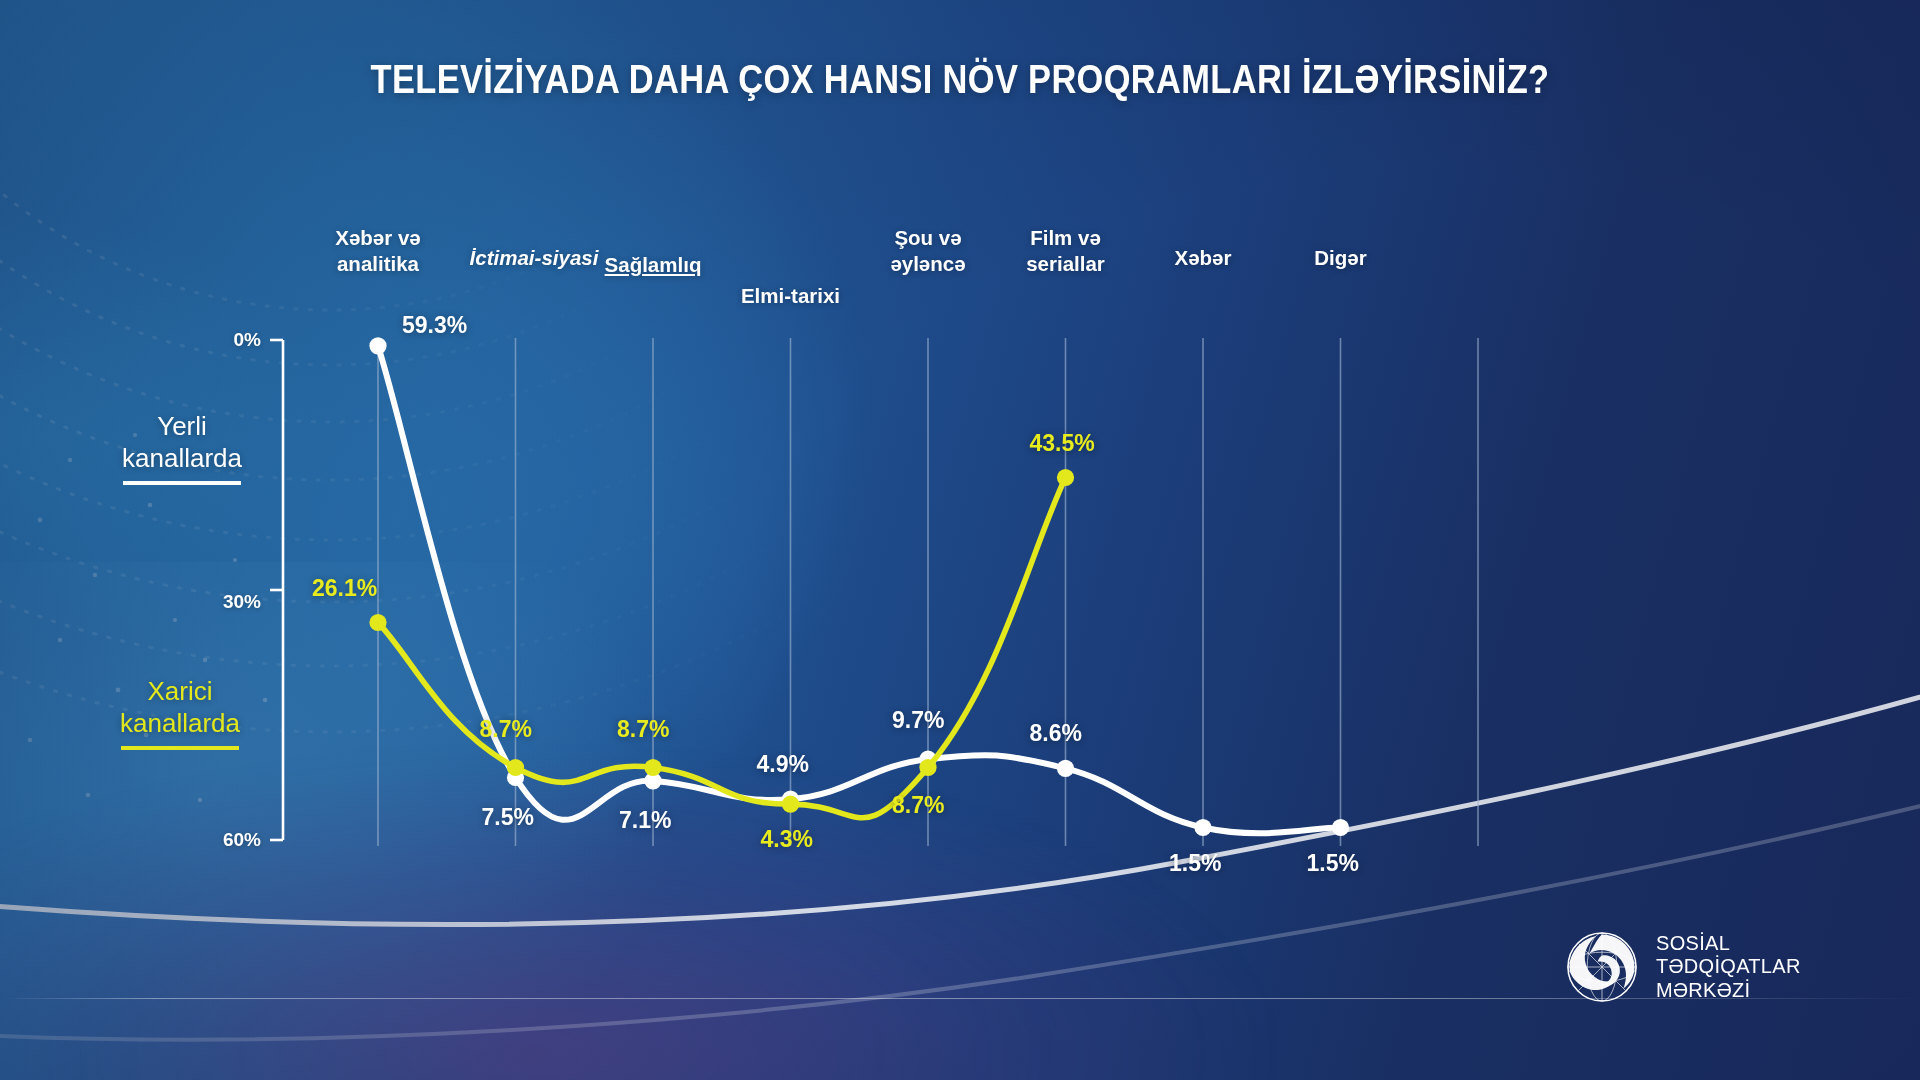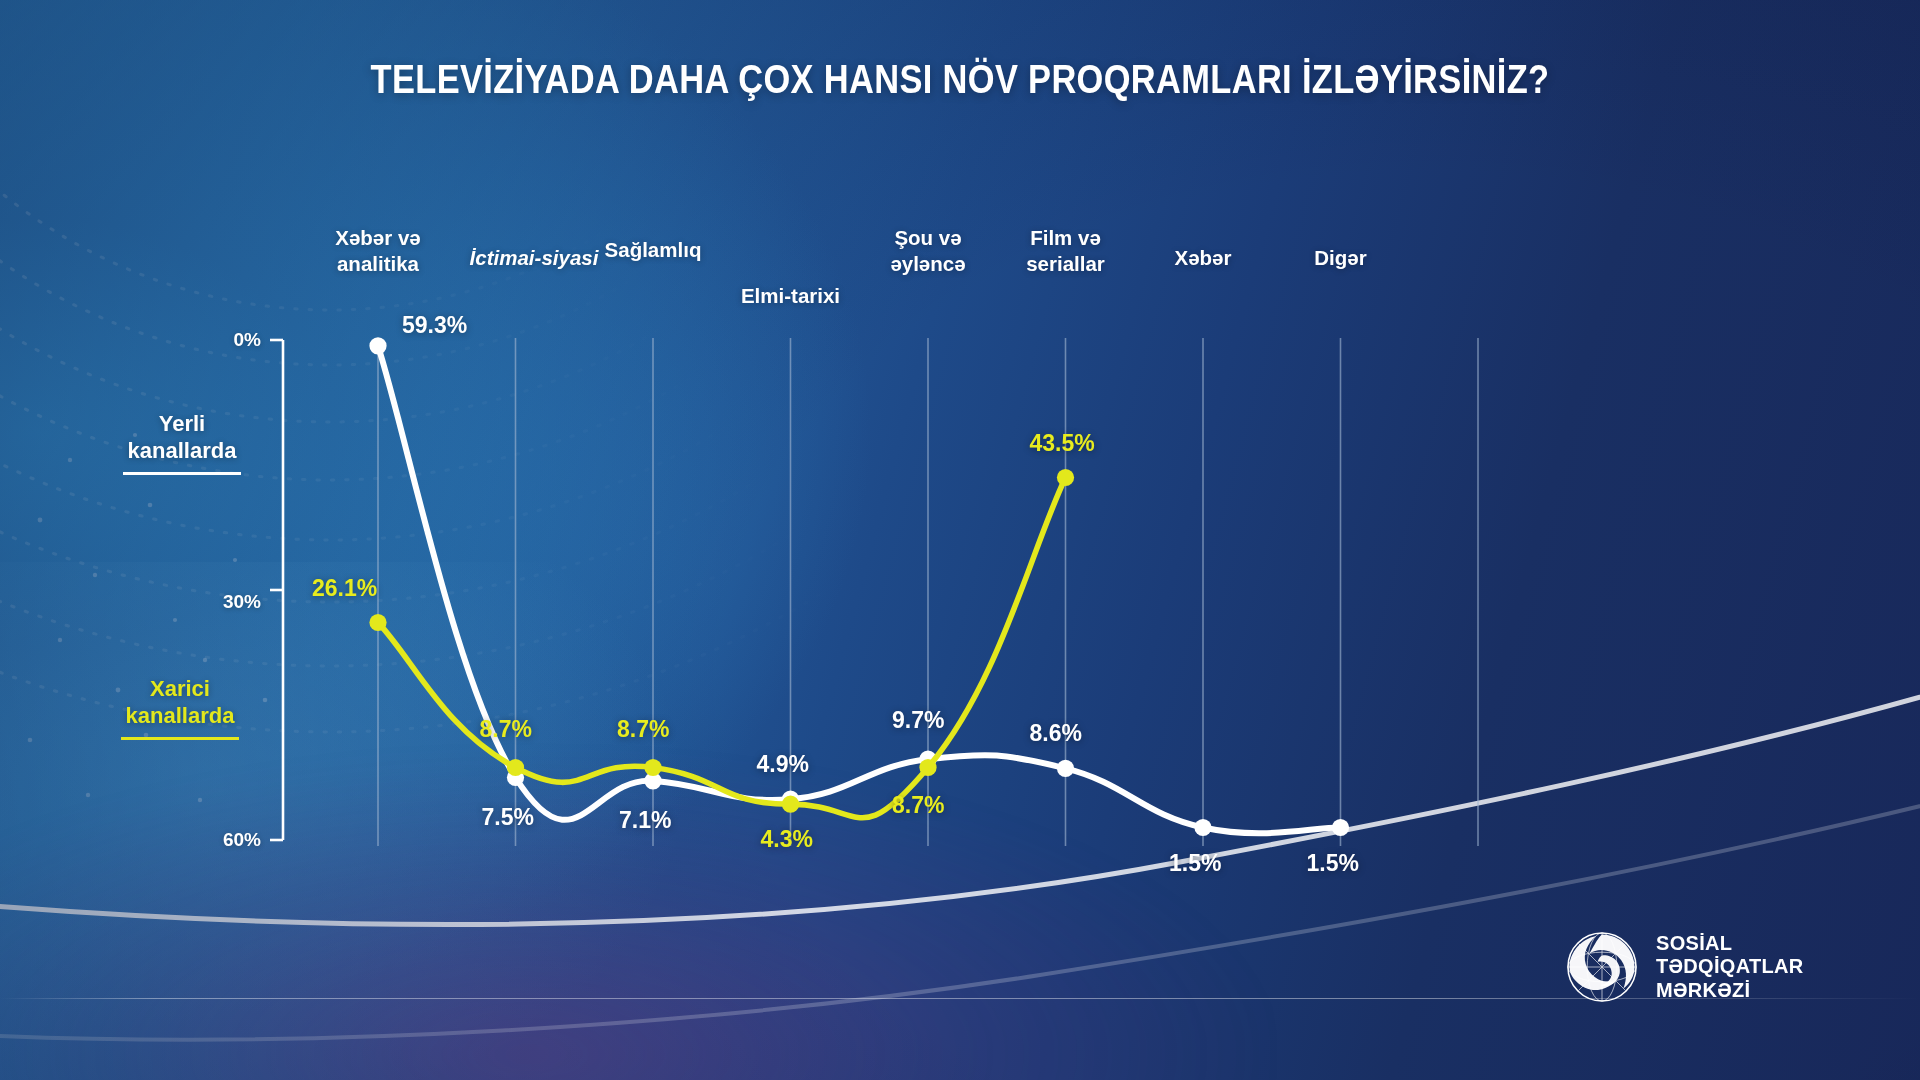--- a/index.html
+++ b/index.html
@@ -47,40 +47,40 @@
     line-height:1.26; text-align:center; width:200px;
     transform:translateX(-100px);
     text-shadow:0 1px 6px rgba(0,0,0,.30);
   }
   .ytick {
     position:absolute; color:#ffffff; font-size:19px; font-weight:bold;
     text-align:right; width:90px; transform:translateY(-11px);
     text-shadow:0 1px 5px rgba(0,0,0,.3);
   }
   .legend-lbl {
-    position:absolute; font-size:22px; font-weight:bold; line-height:1.24;
+    position:absolute; font-size:26px; font-weight:normal; line-height:1.24;
     text-align:center; width:210px; transform:translateX(-105px);
     text-shadow:0 1px 6px rgba(0,0,0,.32);
   }
   .legend-lbl .bar { display:block; height:3.5px; margin:7px auto 0; width:118px; }
   .legend-local { color:#ffffff; }
   .legend-local .bar { background:#ffffff; }
   .legend-foreign { color:#e3e81c; }
   .legend-foreign .bar { background:#e3e81c; }
   .dlabel {
     position:absolute; font-size:23px; font-weight:bold; white-space:nowrap;
     text-shadow:0 1px 7px rgba(0,0,0,.38);
   }
   .dl-white { color:#ffffff; }
   .dl-yellow { color:#e8ec1e; }
   
   #logo { position:absolute; left:1565px; top:930px; display:flex; align-items:center; gap:17px; }
   #logo .mark { width:74px; height:74px; flex:0 0 auto; }
   #logo .wordmark {
-    color:#ffffff; font-size:20px; font-weight:bold; line-height:1.18;
+    color:#ffffff; font-size:20px; font-weight:normal; line-height:1.18;
     letter-spacing:.3px; white-space:pre-line;
   }
   #footer-rule {
     position:absolute; left:0; top:998px; width:1920px; height:1px;
     background:linear-gradient(90deg, rgba(255,255,255,0) 0%, rgba(255,255,255,.40) 8%, rgba(255,255,255,.42) 74%, rgba(255,255,255,0) 100%);
   }
 </style>
 </head>
 <body>
 
@@ -226,21 +226,21 @@
         <circle cx="790.5" cy="804.1666666666666" r="8.6" fill="#e3e81c"></circle>
         <circle cx="928" cy="767.5" r="8.6" fill="#e3e81c"></circle>
         <circle cx="1065.5" cy="477.5" r="8.6" fill="#e3e81c"></circle>
       </g>
     </svg>
 <div class="cat-label" style="left: 378px; top: 225px;">
       <div>Xəbər və</div>
       <div>analitika</div>
     </div><div class="cat-label" style="left: 534px; top: 245px; font-style: italic;">
       <div>İctimai-siyasi</div>
-    </div><div class="cat-label" style="left: 653px; top: 237px;">
+    </div><div class="cat-label" style="left: 653px; top: 252px; text-decoration: underline;">
       <div>Sağlamlıq</div>
     </div><div class="cat-label" style="left: 790.5px; top: 245px; margin-top: 38px;">
       <div>Elmi-tarixi</div>
     </div><div class="cat-label" style="left: 928px; top: 225px;">
       <div>Şou və</div>
       <div>əyləncə</div>
     </div><div class="cat-label" style="left: 1065.5px; top: 225px;">
       <div>Film və</div>
       <div>seriallar</div>
     </div><div class="cat-label" style="left: 1203px; top: 245px;">

